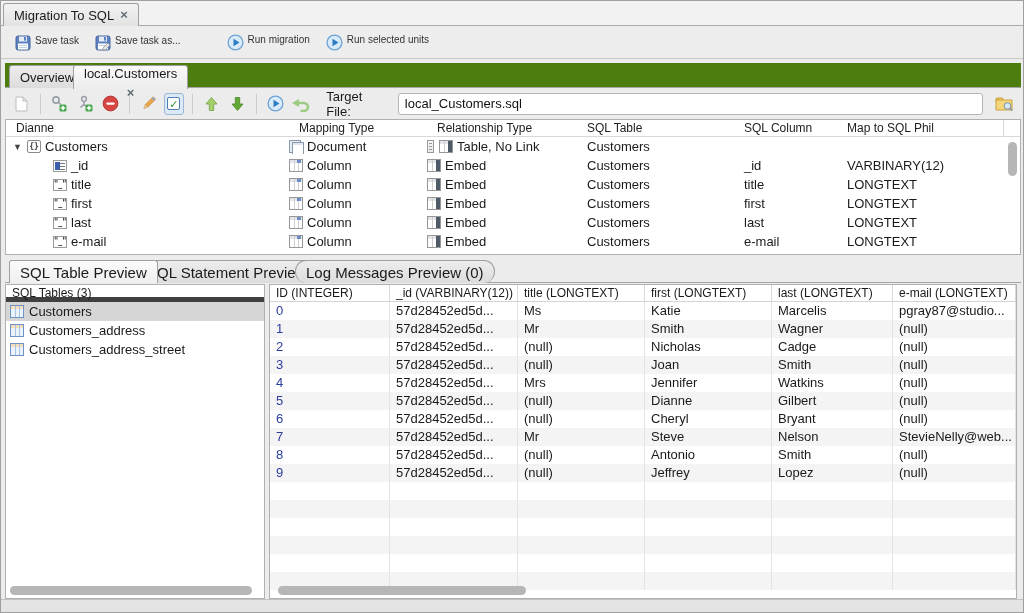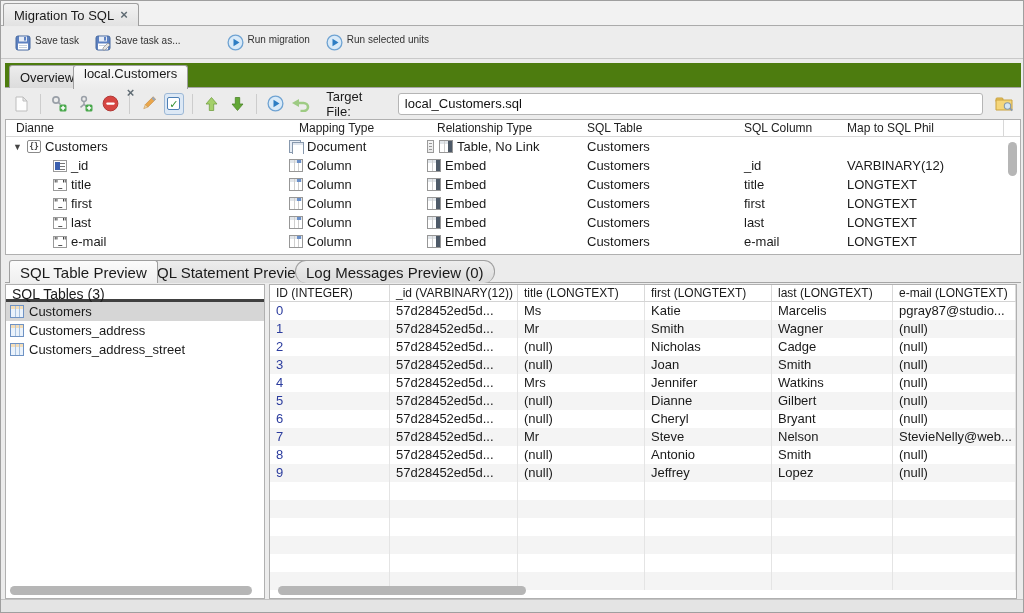--- a/index.html
+++ b/index.html
@@ -73,21 +73,21 @@
                linear-gradient(#f4ddb8 0 3px,#eaf2fb 3px); }
 
   
   .preview-tabbar { position:absolute; left:4px; top:258px; width:1016px; height:24px; background:#ececec; border-bottom:1px solid #a5a5a5; }
   .ptab { position:absolute; top:1px; height:23px; display:flex; align-items:center; padding:0 10px; font-size:15px;
     border:1px solid #9f9f9f; border-bottom:none; border-radius:3px 3px 0 0; background:linear-gradient(#ededed,#dcdcdc); white-space:nowrap; }
   .ptab.active { background:linear-gradient(#fbfbfb,#efefef); z-index:2; }
 
   
   .left-panel { position:absolute; left:4px; top:283px; width:260px; height:315px; background:#fff; border:1px solid #b0b0b0; }
-  .lp-header { height:17px; border-bottom:3px solid #404040; padding:1px 6px 0; font-size:14px; }
+  .lp-header { height:17px; border-bottom:5px solid #404040; padding:1px 6px 0; font-size:12px; }
   .litem { height:19px; display:flex; align-items:center; gap:5px; padding-left:4px; font-size:13px; white-space:nowrap; }
   .litem.selected { background:#d6d6d6; }
   .hscroll { position:absolute; left:2px; bottom:2px; height:11px; }
   .hscroll .thumb { position:absolute; top:1px; height:9px; background:#b6b6b6; border-radius:5px; }
   .lp-hscroll { width:254px; }
   .lp-hscroll .thumb { left:2px; width:242px; }
 
   .right-panel { position:absolute; left:268px; top:283px; width:748px; height:315px; background:#fff; border:1px solid #b0b0b0; overflow:hidden; }
   .dg-header, .drow { display:grid; grid-template-columns:120px 128px 127px 127px 121px auto; }
   .dg-header { height:17px; border-bottom:1px solid #d4d4d4; font-size:12px; }

